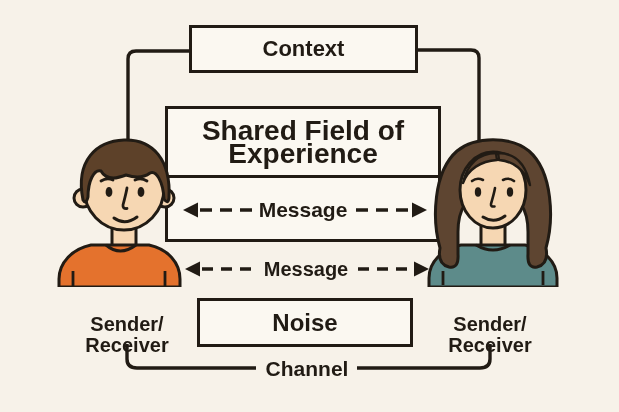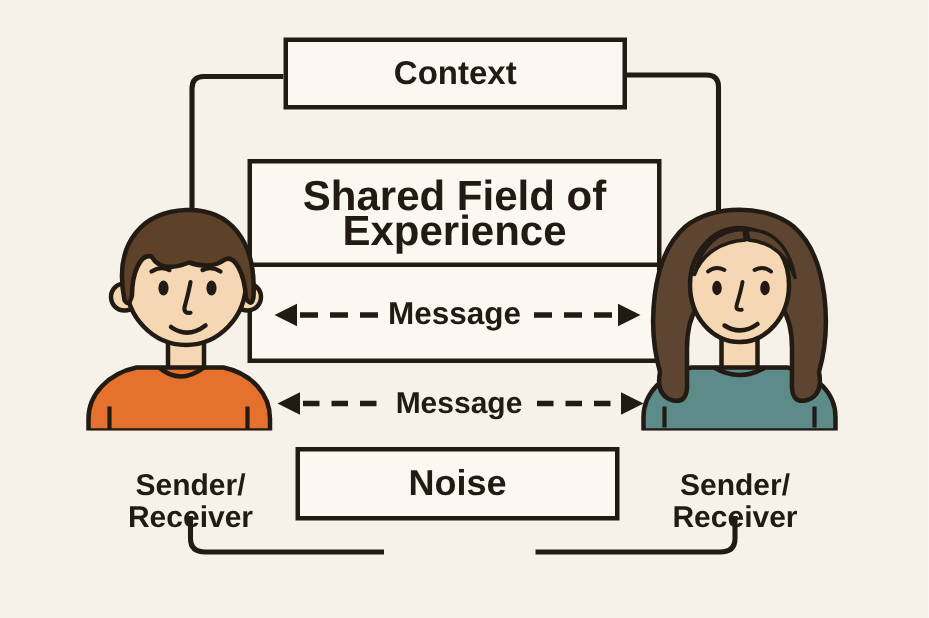--- a/index.html
+++ b/index.html
@@ -128,20 +128,21 @@
       <polygon points="185,269 200,261.5 200,276.5" style="fill:var(--line)"></polygon>
     </g>
     <g>
       <line x1="358" y1="269" x2="412" y2="269" style="stroke:var(--line)" stroke-width="3.6" stroke-dasharray="11 8"></line>
       <polygon points="429,269 414,261.5 414,276.5" style="fill:var(--line)"></polygon>
     </g>
   </svg>
 
   <div class="floating-label msg-label">Message</div>
   <div class="floating-label fb-label">Message</div>
+  <div class="floating-label channel-label">Channel</div>
 
   <div class="person-label left">
     <div>Sender/</div>
     <div>Receiver</div>
   </div>
   <div class="person-label right">
     <div>Sender/</div>
     <div>Receiver</div>
   </div>
 

